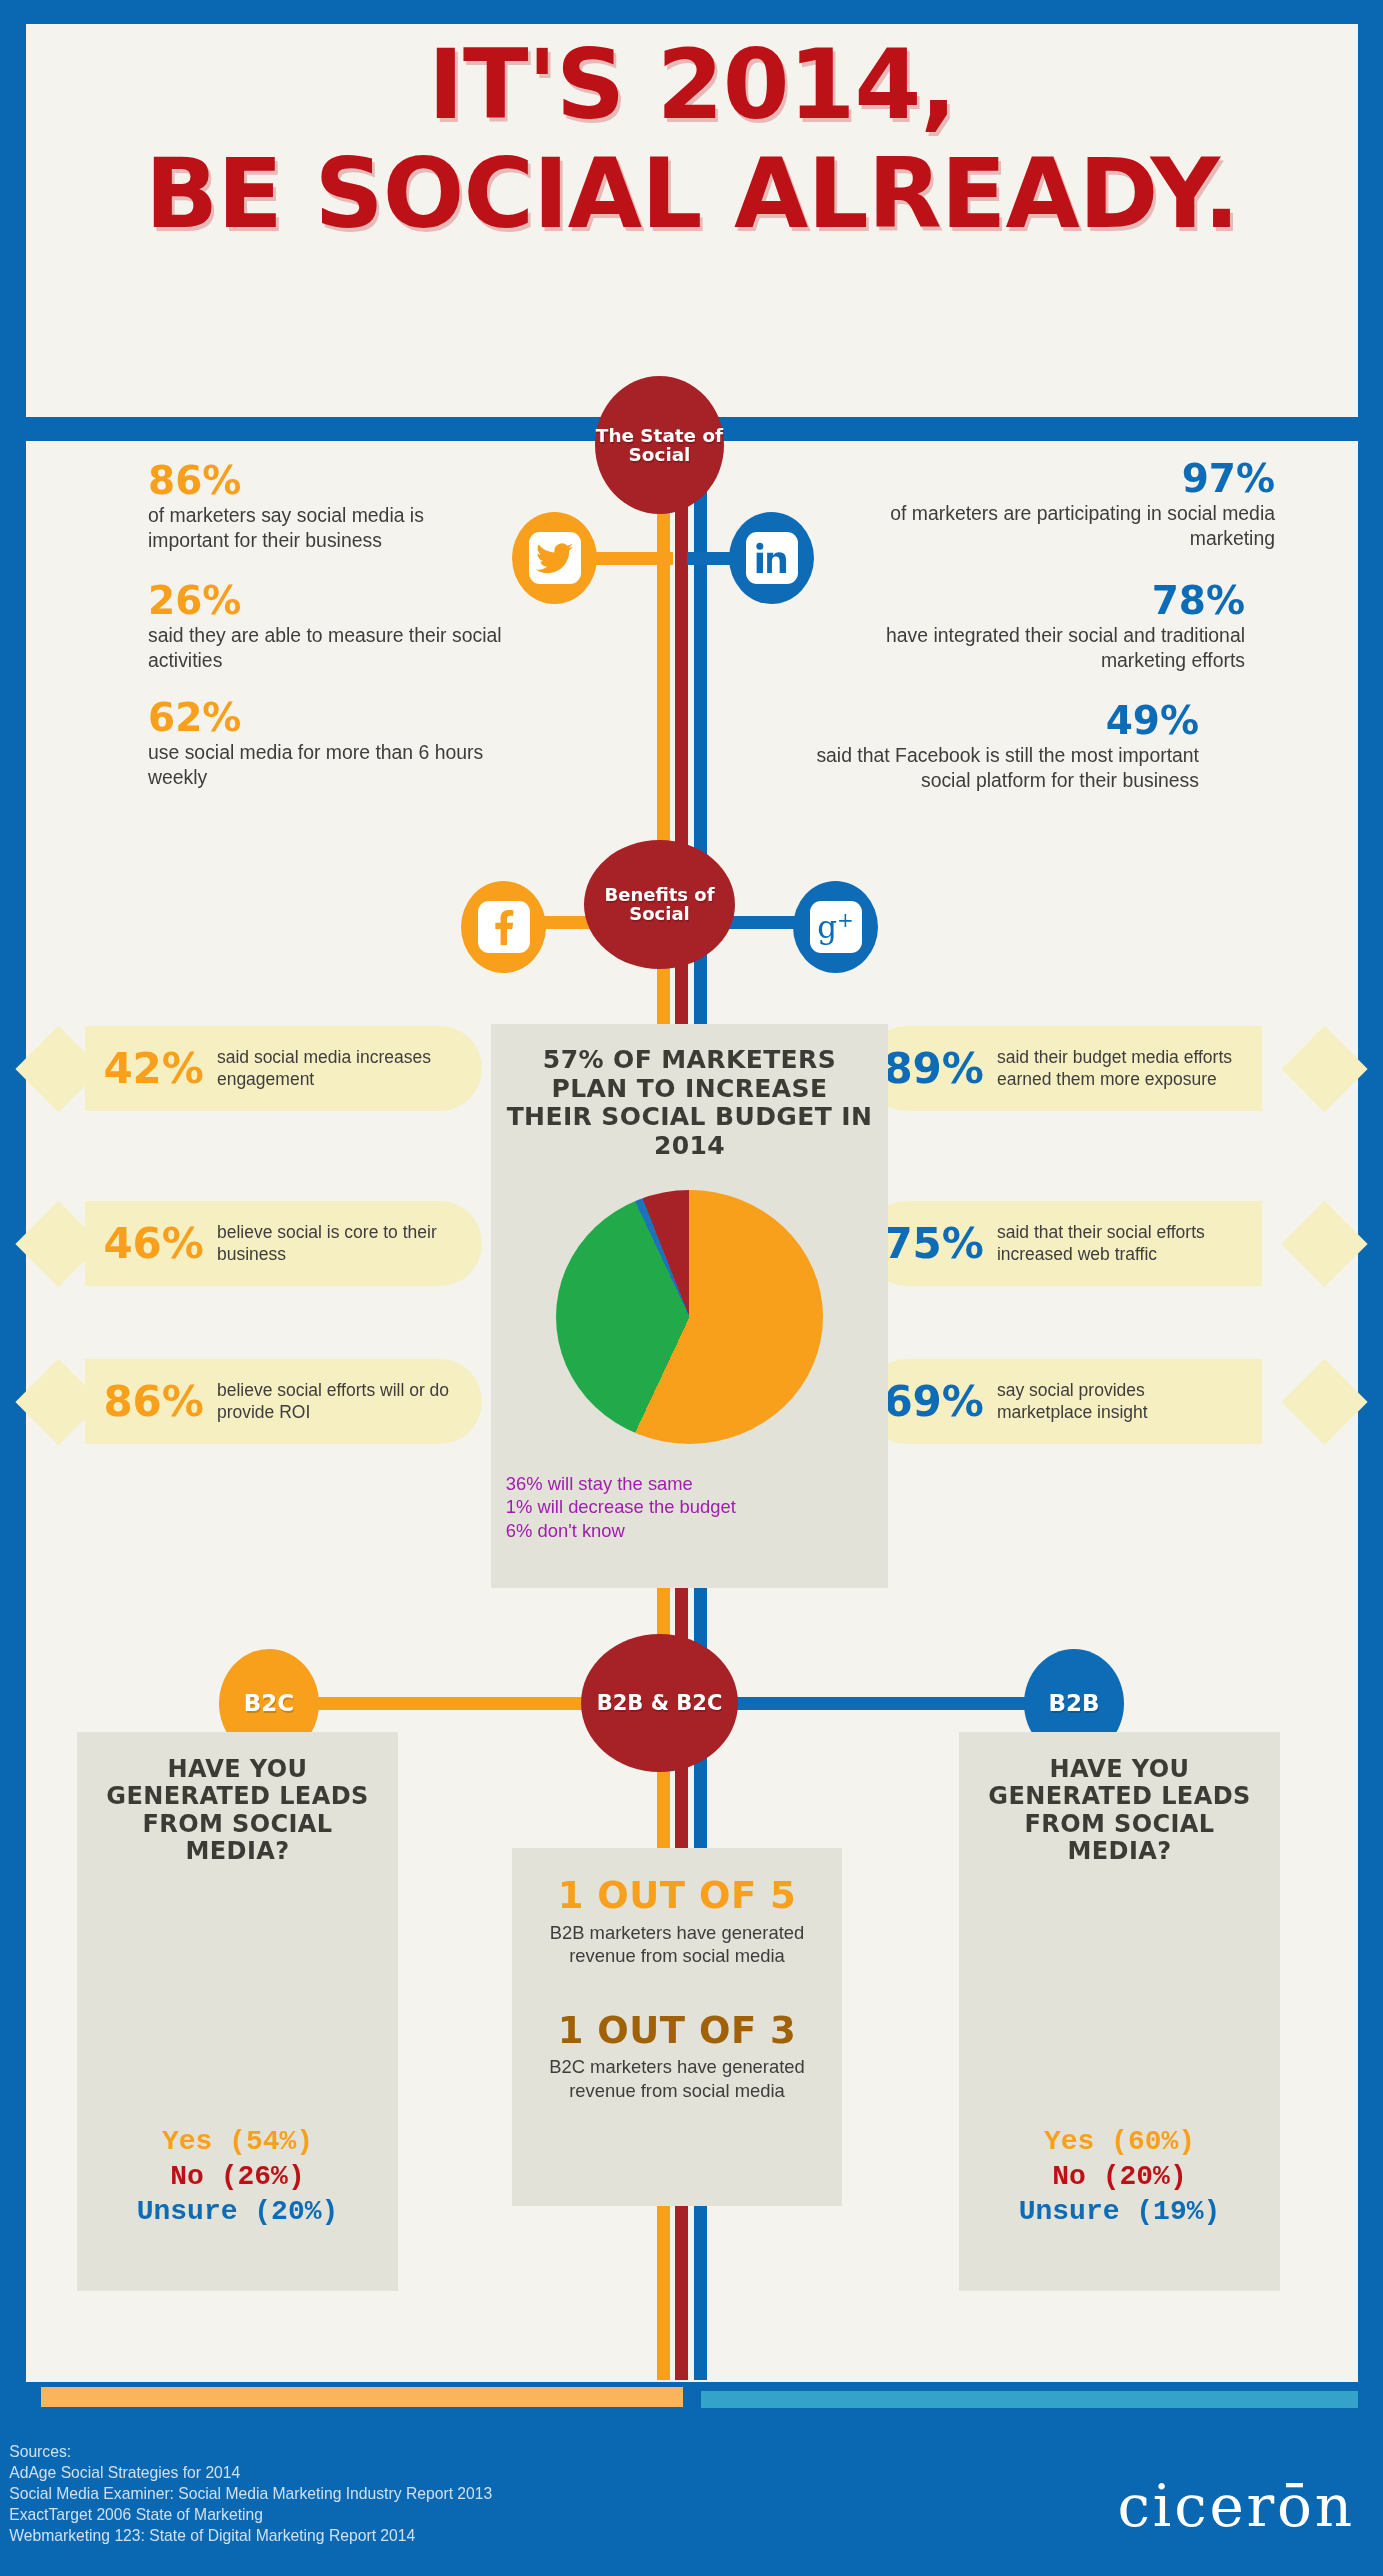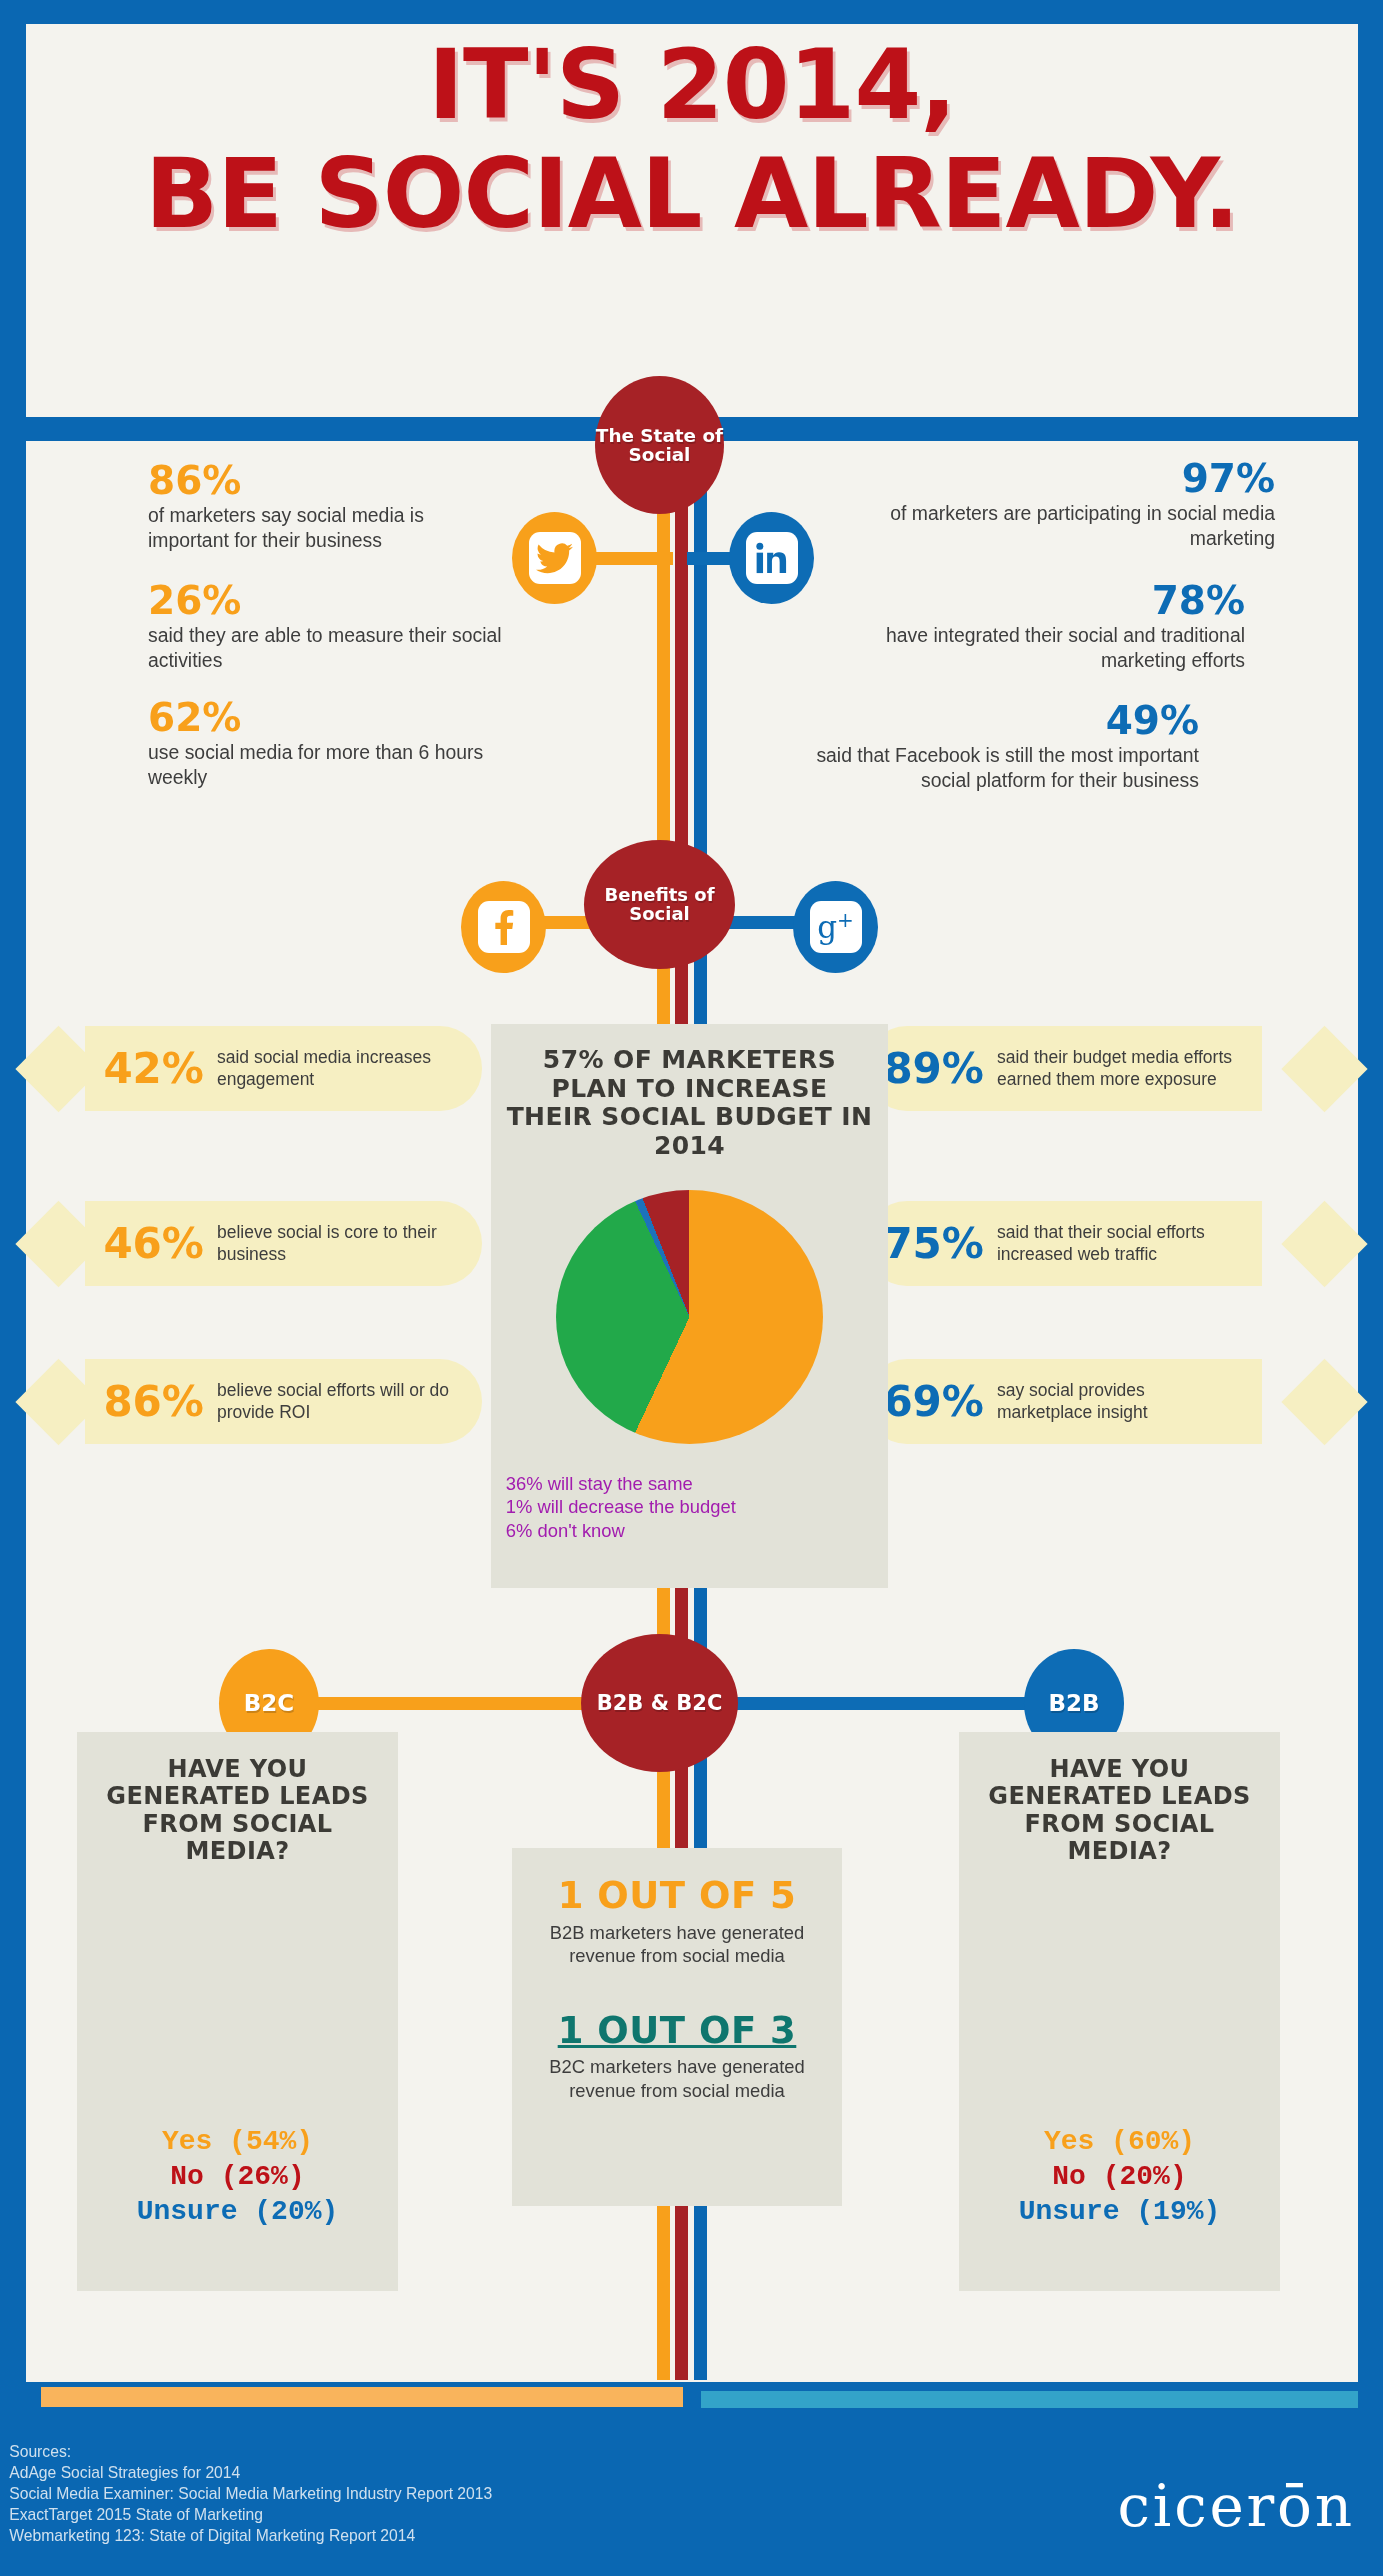--- a/index.html
+++ b/index.html
@@ -140,21 +140,21 @@
   .legend .yes    { color: #f8a01b; }
   .legend .no     { color: #bd1118; }
   .legend .unsure { color: #0d6cb5; }
 
   .ratio-block { text-align: center; }
   .ratio-num {
     font-family: "DejaVu Sans", sans-serif; font-weight: 900; font-size: 37px;
     letter-spacing: 0.5px;
   }
   .ratio-num.orange { color: #f8a01b; }
-  .ratio-num.blue   { color: #0f766e; text-decoration: underline; }
+  .ratio-num.blue   { color: #a16207; }
   .ratio-txt { font-size: 18.4px; color: #3d3d3d; line-height: 1.28; margin-top: 3.7px; }
 
   
   #bar-left  { position: absolute; left: 41px;  top: 2387px; width: 642px; height: 20px; background: #f9b45c; }
   #bar-right { position: absolute; left: 701px; top: 2391px; width: 657px; height: 16.6px; background: #33a3c9; }
 
   
   #sources {
     position: absolute; left: 9.2px; top: 2442px; width: 830px;
     color: #cfe0ee; font-size: 15.7px; line-height: 1.33;
@@ -351,20 +351,20 @@
     </div>
   </div>
 
   <div id="bar-left"></div>
   <div id="bar-right"></div>
 
   <div id="sources">
     <div>Sources:</div>
     <div>AdAge Social Strategies for 2014</div>
     <div>Social Media Examiner: Social Media Marketing Industry Report 2013</div>
-    <div>ExactTarget 2015 State of Marketing</div>
+    <div>ExactTarget 2006 State of Marketing</div>
     <div>Webmarketing 123: State of Digital Marketing Report 2014</div>
   </div>
 
   <div id="logo">cicerōn</div>
 
 </div>
 
 
 </body></html>

